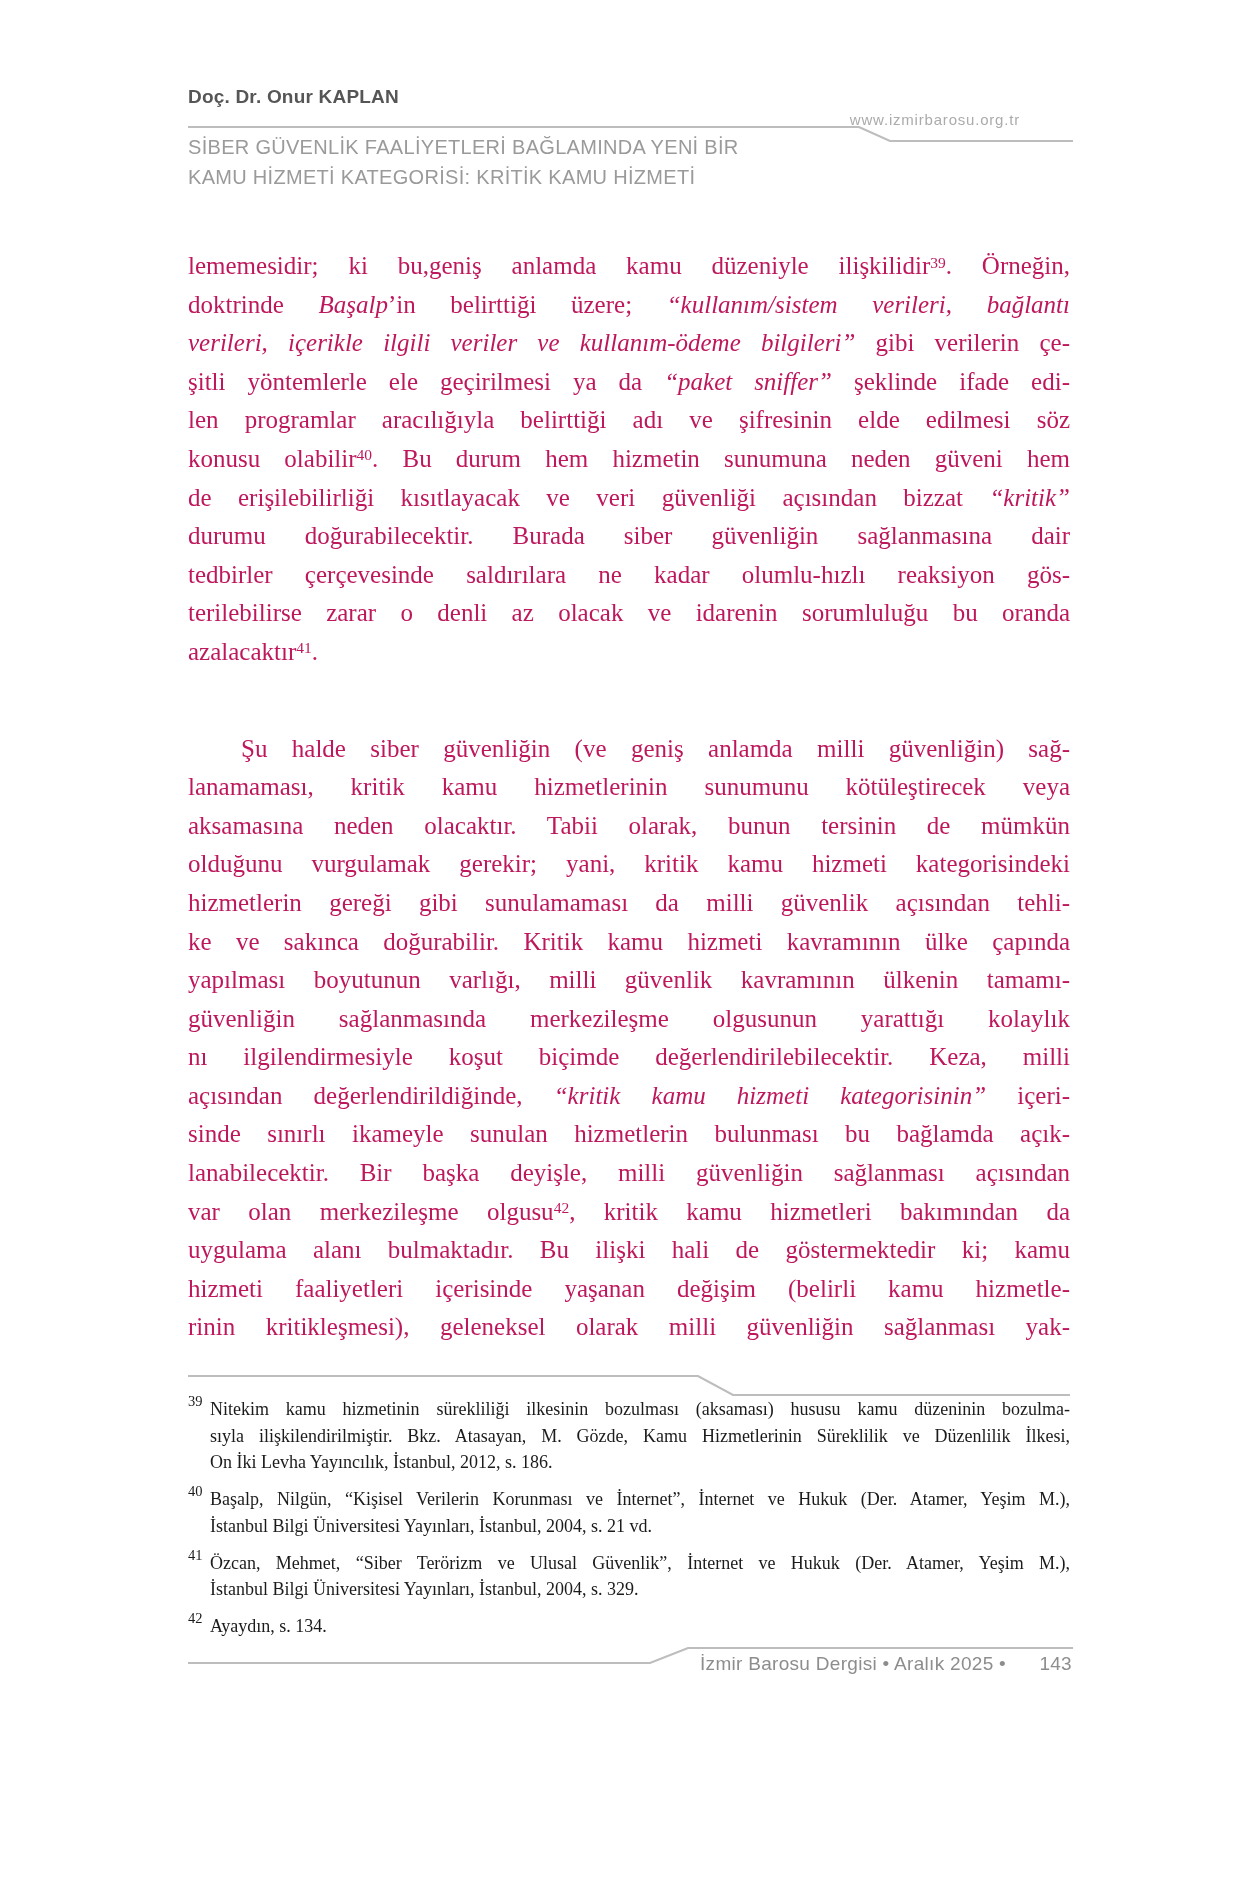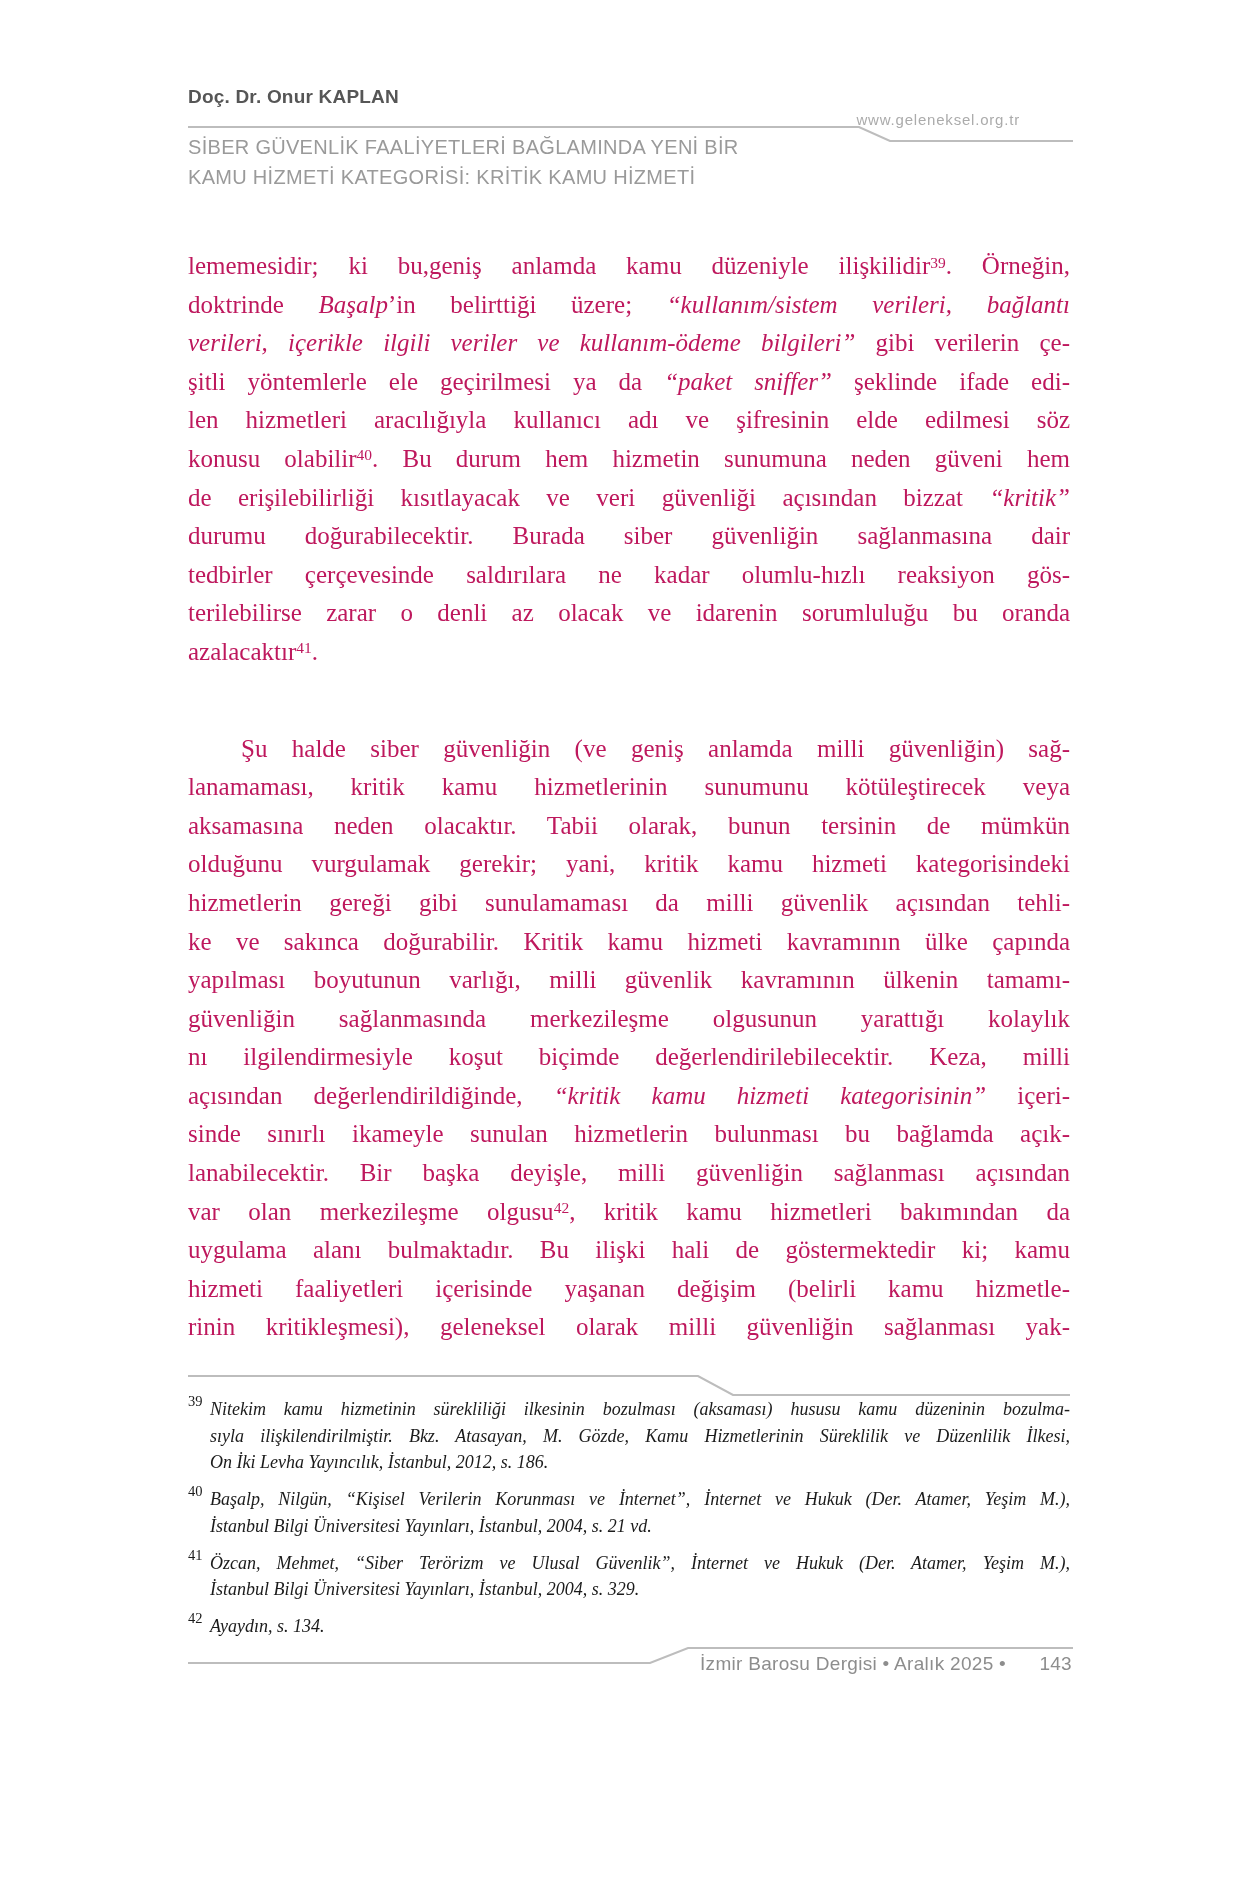--- a/index.html
+++ b/index.html
@@ -43,55 +43,55 @@
   .footnotes {
     position:absolute; left:188px; top:1396px; width:882px;
     color:#1b1b1b;
   }
   .footnote { display:flex; }
   .footnote + .footnote { margin-top:10px; }
   .fn-num {
     flex:none; width:22px; font-size:14.5px;
     position:relative; top:-3px;
   }
-  .fn-lines { flex:1; font-size:18px; line-height:26.7px;font-style:italic; }
+  .fn-lines { flex:1; font-size:18px; line-height:26.7px; }
   
   .footer-rule { left:188px; top:1642px; }
   .footer-text {
     position:absolute; left:700px; top:1653px; width:372px;
     display:flex; justify-content:space-between; align-items:flex-start;
     font-family:"Liberation Sans", sans-serif;
     font-size:19px; color:#8d8d8d; letter-spacing:.3px;
   }
 </style>
 </head>
 <body>
 
 <div class="page">
 
   <div class="author">Doç. Dr. Onur KAPLAN</div>
 
   <svg class="rule-svg header-rule" width="885" height="26" viewBox="0 0 885 26">
     <polyline points="0,7 671,7 702,21 885,21"></polyline>
   </svg>
 
-  <div class="website">www.geleneksel.org.tr</div>
+  <div class="website">www.izmirbarosu.org.tr</div>
 
   <div class="doc-title">
     <div>SİBER GÜVENLİK FAALİYETLERİ BAĞLAMINDA YENİ BİR</div>
     <div>KAMU HİZMETİ KATEGORİSİ: KRİTİK KAMU HİZMETİ</div>
   </div>
 
   <main class="body-text">
       <div class="para">
         <div class="line"><span>lememesidir; ki bu,geniş anlamda kamu düzeniyle ilişkilidir</span><span class="sup">39</span><span>. Örneğin,</span></div>
         <div class="line"><span>doktrinde </span><span class="it">Başalp</span><span>’in belirttiği üzere; </span><span class="it">“kullanım/sistem verileri, bağlantı</span></div>
         <div class="line"><span class="it">verileri, içerikle ilgili veriler ve kullanım-ödeme bilgileri”</span><span> gibi verilerin çe-</span></div>
         <div class="line"><span>şitli yöntemlerle ele geçirilmesi ya da </span><span class="it">“paket sniffer”</span><span> şeklinde ifade edi-</span></div>
-        <div class="line"><span>len hizmetleri aracılığıyla kullanıcı adı ve şifresinin elde edilmesi söz</span></div>
+        <div class="line"><span>len programlar aracılığıyla belirttiği adı ve şifresinin elde edilmesi söz</span></div>
         <div class="line"><span>konusu olabilir</span><span class="sup">40</span><span>. Bu durum hem hizmetin sunumuna neden güveni hem</span></div>
         <div class="line"><span>de erişilebilirliği kısıtlayacak ve veri güvenliği açısından bizzat </span><span class="it">“kritik”</span></div>
         <div class="line"><span>durumu doğurabilecektir. Burada siber güvenliğin sağlanmasına dair</span></div>
         <div class="line"><span>tedbirler çerçevesinde saldırılara ne kadar olumlu-hızlı reaksiyon gös-</span></div>
         <div class="line"><span>terilebilirse zarar o denli az olacak ve idarenin sorumluluğu bu oranda</span></div>
         <div class="line flush"><span>azalacaktır</span><span class="sup">41</span><span>.</span></div>
       </div>
       <div class="para indent">
         <div class="line"><span>Şu halde siber güvenliğin (ve geniş anlamda milli güvenliğin) sağ-</span></div>
         <div class="line"><span>lanamaması, kritik kamu hizmetlerinin sunumunu kötüleştirecek veya</span></div>

